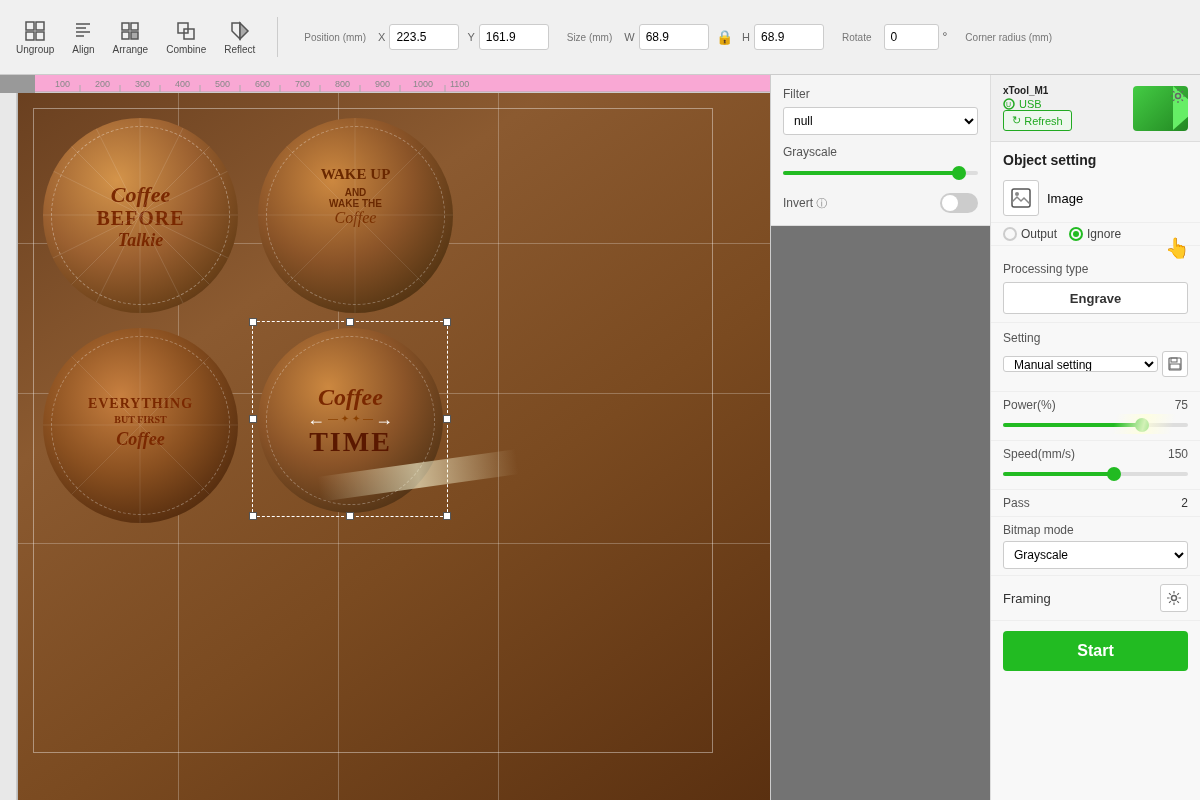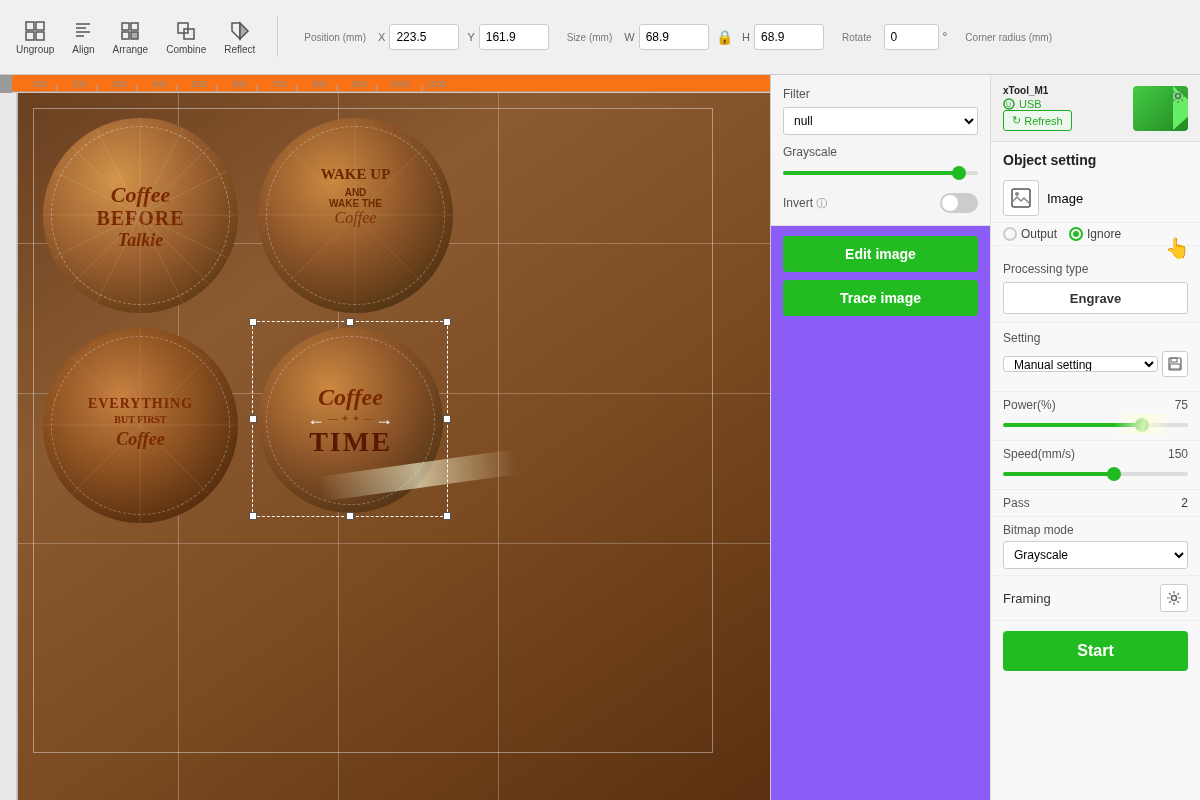--- a/index.html
+++ b/index.html
@@ -63,21 +63,21 @@
 
     
     .main-area {
       display: flex;
       height: calc(800px - 75px);
     }
 
     
     .right-panel {
       width: 220px;
-      background: #8b5cf6;
+      background: #737373;
       border-left: 1px solid #ccc;
       display: flex;
       flex-direction: column;
     }
 
     
     .filter-section {
       padding: 12px;
       background: #f5f5f5;
       border-bottom: 1px solid #ddd;
@@ -391,23 +391,23 @@
     }
 
     .canvas-wrapper {
       position: relative;
       flex: 1;
       overflow: hidden;
       background: #999;
     }
     .ruler-horiz {
       height: 18px;
-      background: #f97316;
+      background: #f9a8d4;
       border-bottom: 1px solid #ccc;
-      margin-left: 12px;
+      margin-left: 35px;
       position: relative;
       overflow: hidden;
     }
     .ruler-vert {
       width: 18px;
       background: #e8e8e8;
       border-right: 1px solid #ccc;
       position: absolute;
       top: 18px;
       left: 0;
@@ -667,24 +667,20 @@
         <span class="invert-label">
           <span>Invert</span>
           <span style="color:#888;font-size:11px;"> ⓘ</span>
         </span>
         <div class="toggle">
           <div class="toggle-knob"></div>
         </div>
       </div>
     </div>
 
-    <div class="action-buttons">
-      <button class="btn-green">Edit image</button>
-      <button class="btn-green">Trace image</button>
-    </div>
   </div>
 
   <div class="object-panel">
 
     <div class="device-header">
       <div>
         <div class="device-name">xTool_M1</div>
         <div class="usb-badge">
           <svg width="12" height="12" viewBox="0 0 12 12">
               <circle cx="6" cy="6" r="5" fill="none" stroke="#22aa22" stroke-width="1.5"></circle>

